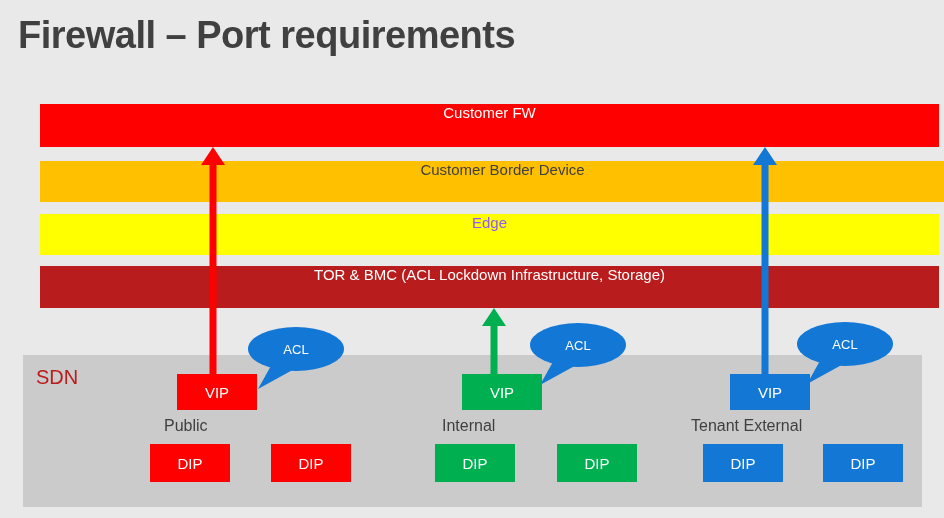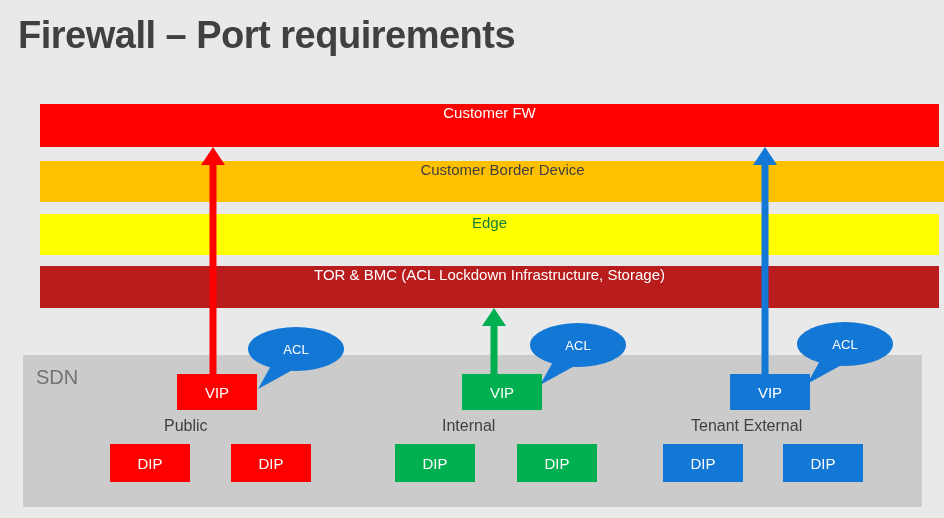--- a/index.html
+++ b/index.html
@@ -23,38 +23,38 @@
   .bar-0{top:104px;height:43px;}
   .bar-1{top:161px;height:41px;padding-left:13px;}
   .bar-2{top:214px;height:41px;}
   .bar-3{top:266px;height:42px;}
   .sdn-box{
     position:absolute;left:23px;top:355px;width:899px;height:152px;
     background:#cbcbcb;
   }
   .sdn-label{
     position:absolute;left:36px;top:366px;
-    font-size:20px;color:#737373;
+    font-size:20px;color:#b91c1c;
   }
   .arrow{position:absolute;}
   .arrow-red{left:201px;top:147px;}
   .arrow-green{left:482px;top:308px;}
   .arrow-blue{left:753px;top:147px;}
   .vip{
     position:absolute;top:374px;width:80px;height:36px;
     display:flex;align-items:center;justify-content:center;
     color:#ffffff;font-size:15px;
   }
   .vip-public{left:177px;}
   .vip-internal{left:462px;}
   .vip-tenant{left:730px;}
   .dip{
     position:absolute;top:444px;width:80px;height:38px;
     display:flex;align-items:center;justify-content:center;
-    color:#ffffff;font-size:15px;
+    color:#ffffff;font-size:15px;margin-left:40px;
   }
   .group-label{
     position:absolute;top:417px;
     font-size:16px;color:#3f3f3f;text-align:left;
   }
   .label-public{left:164px;width:100px;}
   .label-internal{left:442px;width:100px;}
   .label-tenant{left:691px;width:150px;}
   .acl{position:absolute;width:100px;height:62px;}
   .acl-1{left:248px;top:327px;}
@@ -74,21 +74,21 @@
 <div class="slide">
 
   <div class="title">Firewall – Port requirements</div>
 
   <div class="bar bar-0" style="background-color: rgb(254, 0, 0); color: rgb(255, 255, 255);">
     <span>Customer FW</span>
   </div>
   <div class="bar bar-1" style="background-color: rgb(255, 192, 0); color: rgb(63, 63, 63);">
     <span>Customer Border Device</span>
   </div>
-  <div class="bar bar-2" style="background-color: rgb(255, 255, 0); color: #15803d;">
+  <div class="bar bar-2" style="background-color: rgb(255, 255, 0); color: #8b5cf6;">
     <span>Edge</span>
   </div>
   <div class="bar bar-3" style="background-color: #b91c1c; color: rgb(255, 255, 255);">
     <span>TOR &amp; BMC (ACL Lockdown Infrastructure, Storage)</span>
   </div>
 
   <div class="sdn-box" style="background-color: rgb(203, 203, 203);"></div>
   <div class="sdn-label">SDN</div>
 
   <svg class="arrow arrow-red" width="24" height="229" viewBox="0 0 24 229">

